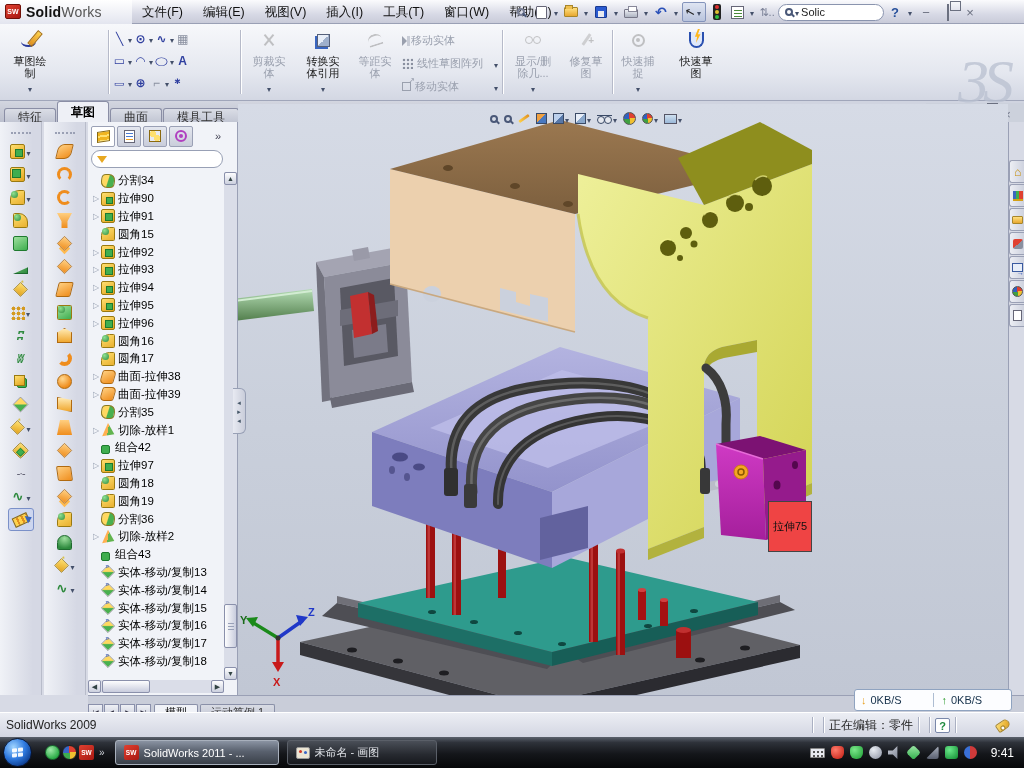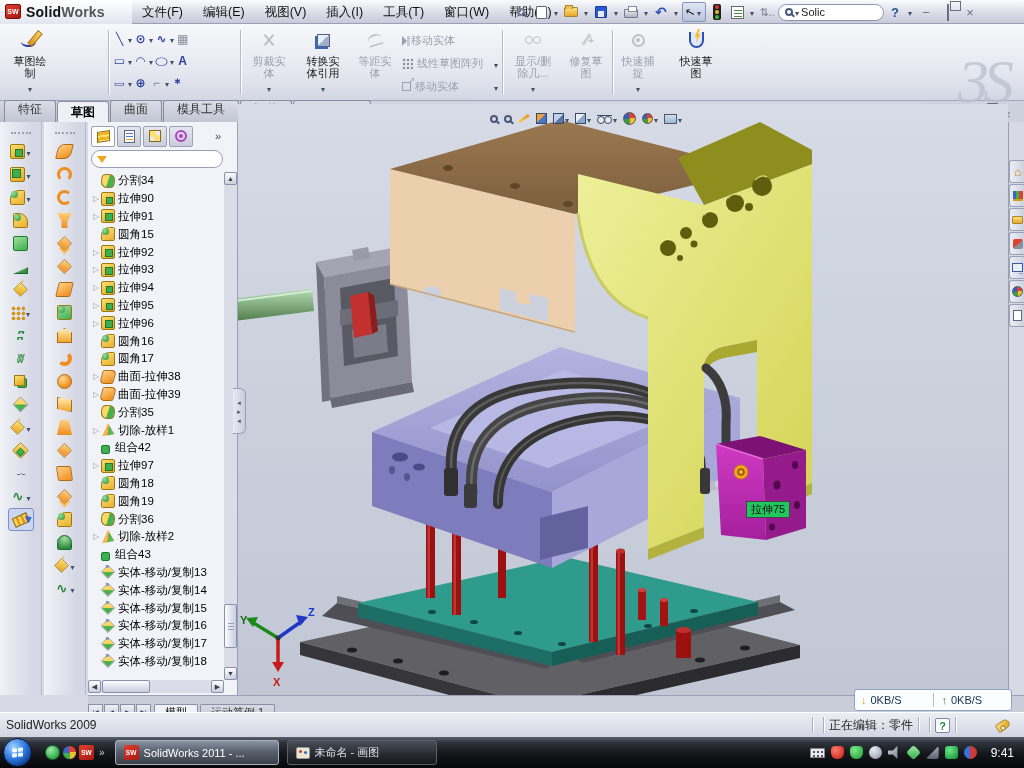--- a/index.html
+++ b/index.html
@@ -4,21 +4,21 @@
 <style>
   *{box-sizing:border-box;margin:0;padding:0}
   html,body{width:1024px;height:768px;overflow:hidden}
   body{position:relative;font-family:"Liberation Sans","DejaVu Sans",sans-serif;background:#d0d4e0;font-size:12px;color:#111}
 
   
   #titlebar{position:absolute;left:0;top:0;width:1024px;height:24px;background:linear-gradient(#fbfbfd,#d8dae6 60%,#c9cbd9);border-bottom:1px solid #9aa0b5;display:flex;align-items:center}
   #logo{width:132px;height:24px;display:flex;align-items:center;background:linear-gradient(#ffffff,#e3e5ef);padding-left:5px}
   .swcube{width:16px;height:15px;background:linear-gradient(145deg,#e04030,#a81812);border:1px solid #701008;border-radius:2px;color:#fff;font:bold 7px/13px "Liberation Sans",sans-serif;text-align:center}
   #brand{margin-left:5px;font-size:14px;letter-spacing:.2px}
-  #brand b{color:#111}#brand span{color:#555;font-weight:700}
+  #brand b{color:#111}#brand span{color:#555;font-weight:400}
   .menu-item{padding:0 10px;font-size:12.5px;color:#111;line-height:24px;cursor:default}
   #tb-icons{position:absolute;left:512px;top:2px;height:20px;display:flex;align-items:center;gap:2px}
   .tbtn{height:20px;min-width:18px;display:flex;align-items:center;justify-content:center;border-radius:2px}
   .car::before{content:"▾";font-size:8px;color:#44506a;line-height:8px}
   .caret-sm{width:8px;text-align:center}
   .pg{width:11px;height:13px;background:#fff;border:1px solid #667;border-radius:1px}
   .fl{width:14px;height:10px;background:linear-gradient(#ffe080,#e8a830);border:1px solid #a8862a;border-radius:1px;position:relative}
   .fl::before{content:"";position:absolute;left:0;top:-3px;width:6px;height:3px;background:#f0c050;border:1px solid #a8862a;border-bottom:none}
   .sv{width:12px;height:12px;background:#2a5ad0;border:1px solid #1a3a90;border-radius:1px;position:relative}
   .sv::after{content:"";position:absolute;left:2px;top:4px;width:6px;height:6px;background:#e8eaf0}
@@ -72,21 +72,21 @@
   .ic-repair::before{content:"";position:absolute;left:6px;top:0;width:3px;height:13px;background:#a8adb8;transform:rotate(35deg)}
   .ic-repair::after{content:"+";position:absolute;right:-1px;top:2px;color:#8a8f9c;font-size:10px;font-weight:bold}
   .ic-snap{width:13px;height:13px;border:2px solid #8a8f9c;border-radius:50%;position:relative}
   .ic-snap::after{content:"";position:absolute;left:2.5px;top:2.5px;width:4px;height:4px;background:#8a8f9c;border-radius:50%}
   .ic-rapid{width:15px;height:16px;border:2px solid #2a50b0;border-top:none;border-radius:0 0 8px 8px;position:relative;background:#dfe8fa}
   .ic-rapid::after{content:"";position:absolute;left:3px;top:-3px;width:8px;height:14px;background:#ffb820;clip-path:polygon(55% 0,18% 55%,45% 55%,30% 100%,88% 38%,55% 38%,80% 0)}
   #watermark{position:absolute;right:16px;top:22px;font-family:"Liberation Serif","DejaVu Serif",serif;font-style:italic;font-size:62px;color:#b9c0d0;opacity:.75;letter-spacing:-6px}
 
   
   #cmdtabs{position:absolute;left:0;top:101px;width:472px;height:21px;background:linear-gradient(#d3d6e0,#bcc0ce);display:flex;align-items:flex-end;padding-left:4px;gap:1px}
-  .ctab{height:22px;line-height:17px;padding:0 13px;font-size:12px;color:#333;background:linear-gradient(#dadde6,#c2c6d3);border:1px solid #8a8ea5;border-bottom:none;border-radius:3px 3px 0 0}
+  .ctab{height:14px;line-height:17px;padding:0 13px;font-size:12px;color:#333;background:linear-gradient(#dadde6,#c2c6d3);border:1px solid #8a8ea5;border-bottom:none;border-radius:3px 3px 0 0}
   .ctab.active{height:21px;line-height:20px;background:#eef0f6;color:#000;font-weight:bold}
   #wincorner{position:absolute;left:926px;top:103px;width:98px;height:22px;background:#ccd1dc;display:flex;align-items:center;justify-content:flex-end;gap:8px;padding-right:10px;border-radius:0 0 0 3px}
   #wincorner .winbtn{width:14px;color:#70768a}
 
   
   #lefttools{position:absolute;left:0;top:122px;width:88px;height:573px;background:#d7dae5}
   .ltcol{position:absolute;top:0;width:42px;height:100%;background:linear-gradient(90deg,#f0f2f7,#d5d8e4 80%);border-right:1px solid #b8bcca;display:flex;flex-direction:column;align-items:center;padding-top:10px}
   .ltcol .grip{width:20px;height:4px;border-top:2px dotted #9aa0b4;margin-bottom:4px}
   .ltb{width:26px;height:23px;display:flex;align-items:center;justify-content:center;gap:1px;flex:none}
   .ltb.pressed{background:#cdd6ef;border:1px solid #7a90c8;border-radius:3px}
@@ -168,21 +168,21 @@
   .cube{width:11px;height:11px;background:linear-gradient(135deg,#bcd0ec 50%,#5878a8 50%);border:1px solid #3a4a66}
   .cube.sec{background:linear-gradient(135deg,#f0a040 50%,#4878c0 50%)}
   .cube.lt{background:linear-gradient(135deg,#e8eef8 50%,#8aa8cc 50%)}
   .wand{width:12px;height:3px;background:linear-gradient(90deg,#ffd24a,#e09020);transform:rotate(-35deg);border-radius:1px}
   .glasses{width:15px;height:8px;position:relative;border-top:1.5px solid #3a4a66}
   .glasses::before,.glasses::after{content:"";position:absolute;top:0;width:6px;height:6px;border:1.5px solid #3a4a66;border-radius:50%;background:rgba(255,255,255,.4)}
   .glasses::before{left:0}.glasses::after{right:0}
   .ball{width:13px;height:13px;border-radius:50%;background:conic-gradient(#e04030 0 25%,#f0c030 0 50%,#40a040 0 75%,#3060c0 0);border:1px solid #555}
   .ball.sm{width:11px;height:11px}
   .frame{width:13px;height:10px;border:1px solid #556;background:linear-gradient(#cfe0f0,#9ab8d8)}
-  #tooltip{position:absolute;left:746px;top:501px;background:#22c55e;border:1px solid #444;font-size:11px;padding:0 4px;line-height:15px;z-index:10}
+  #tooltip{position:absolute;left:768px;top:501px;background:#ef4444;border:1px solid #444;font-size:11px;padding:17px 4px;line-height:15px;z-index:10}
   #netwidget{position:absolute;left:854px;top:689px;width:158px;height:22px;background:#fcfdff;border:1px solid #8fa3c0;border-radius:3px;display:flex;align-items:center;font-size:11px;color:#15304a;z-index:20;padding:0 6px;gap:4px}
   #netwidget .dn{color:#e8a020;font-weight:bold}
   #netwidget .up{color:#2a9a2a;font-weight:bold}
   #netwidget .div{width:1px;height:14px;background:#aebdd2;margin:0 4px}
   #netwidget .val{flex:1;text-align:left}
 
   
   #rightpane{position:absolute;left:1008px;top:122px;width:16px;height:573px;background:#d7dae5;border-left:1px solid #9aa0b5}
   .rp{position:absolute;left:0px;width:16px;height:23px;background:linear-gradient(90deg,#eceef4,#ccd0dd);border:1px solid #9aa0b5;border-right:none;border-radius:3px 0 0 3px;display:flex;align-items:center;justify-content:center}
   .rp-home{color:#c8900a;font-size:12px;font-weight:bold;line-height:10px}

